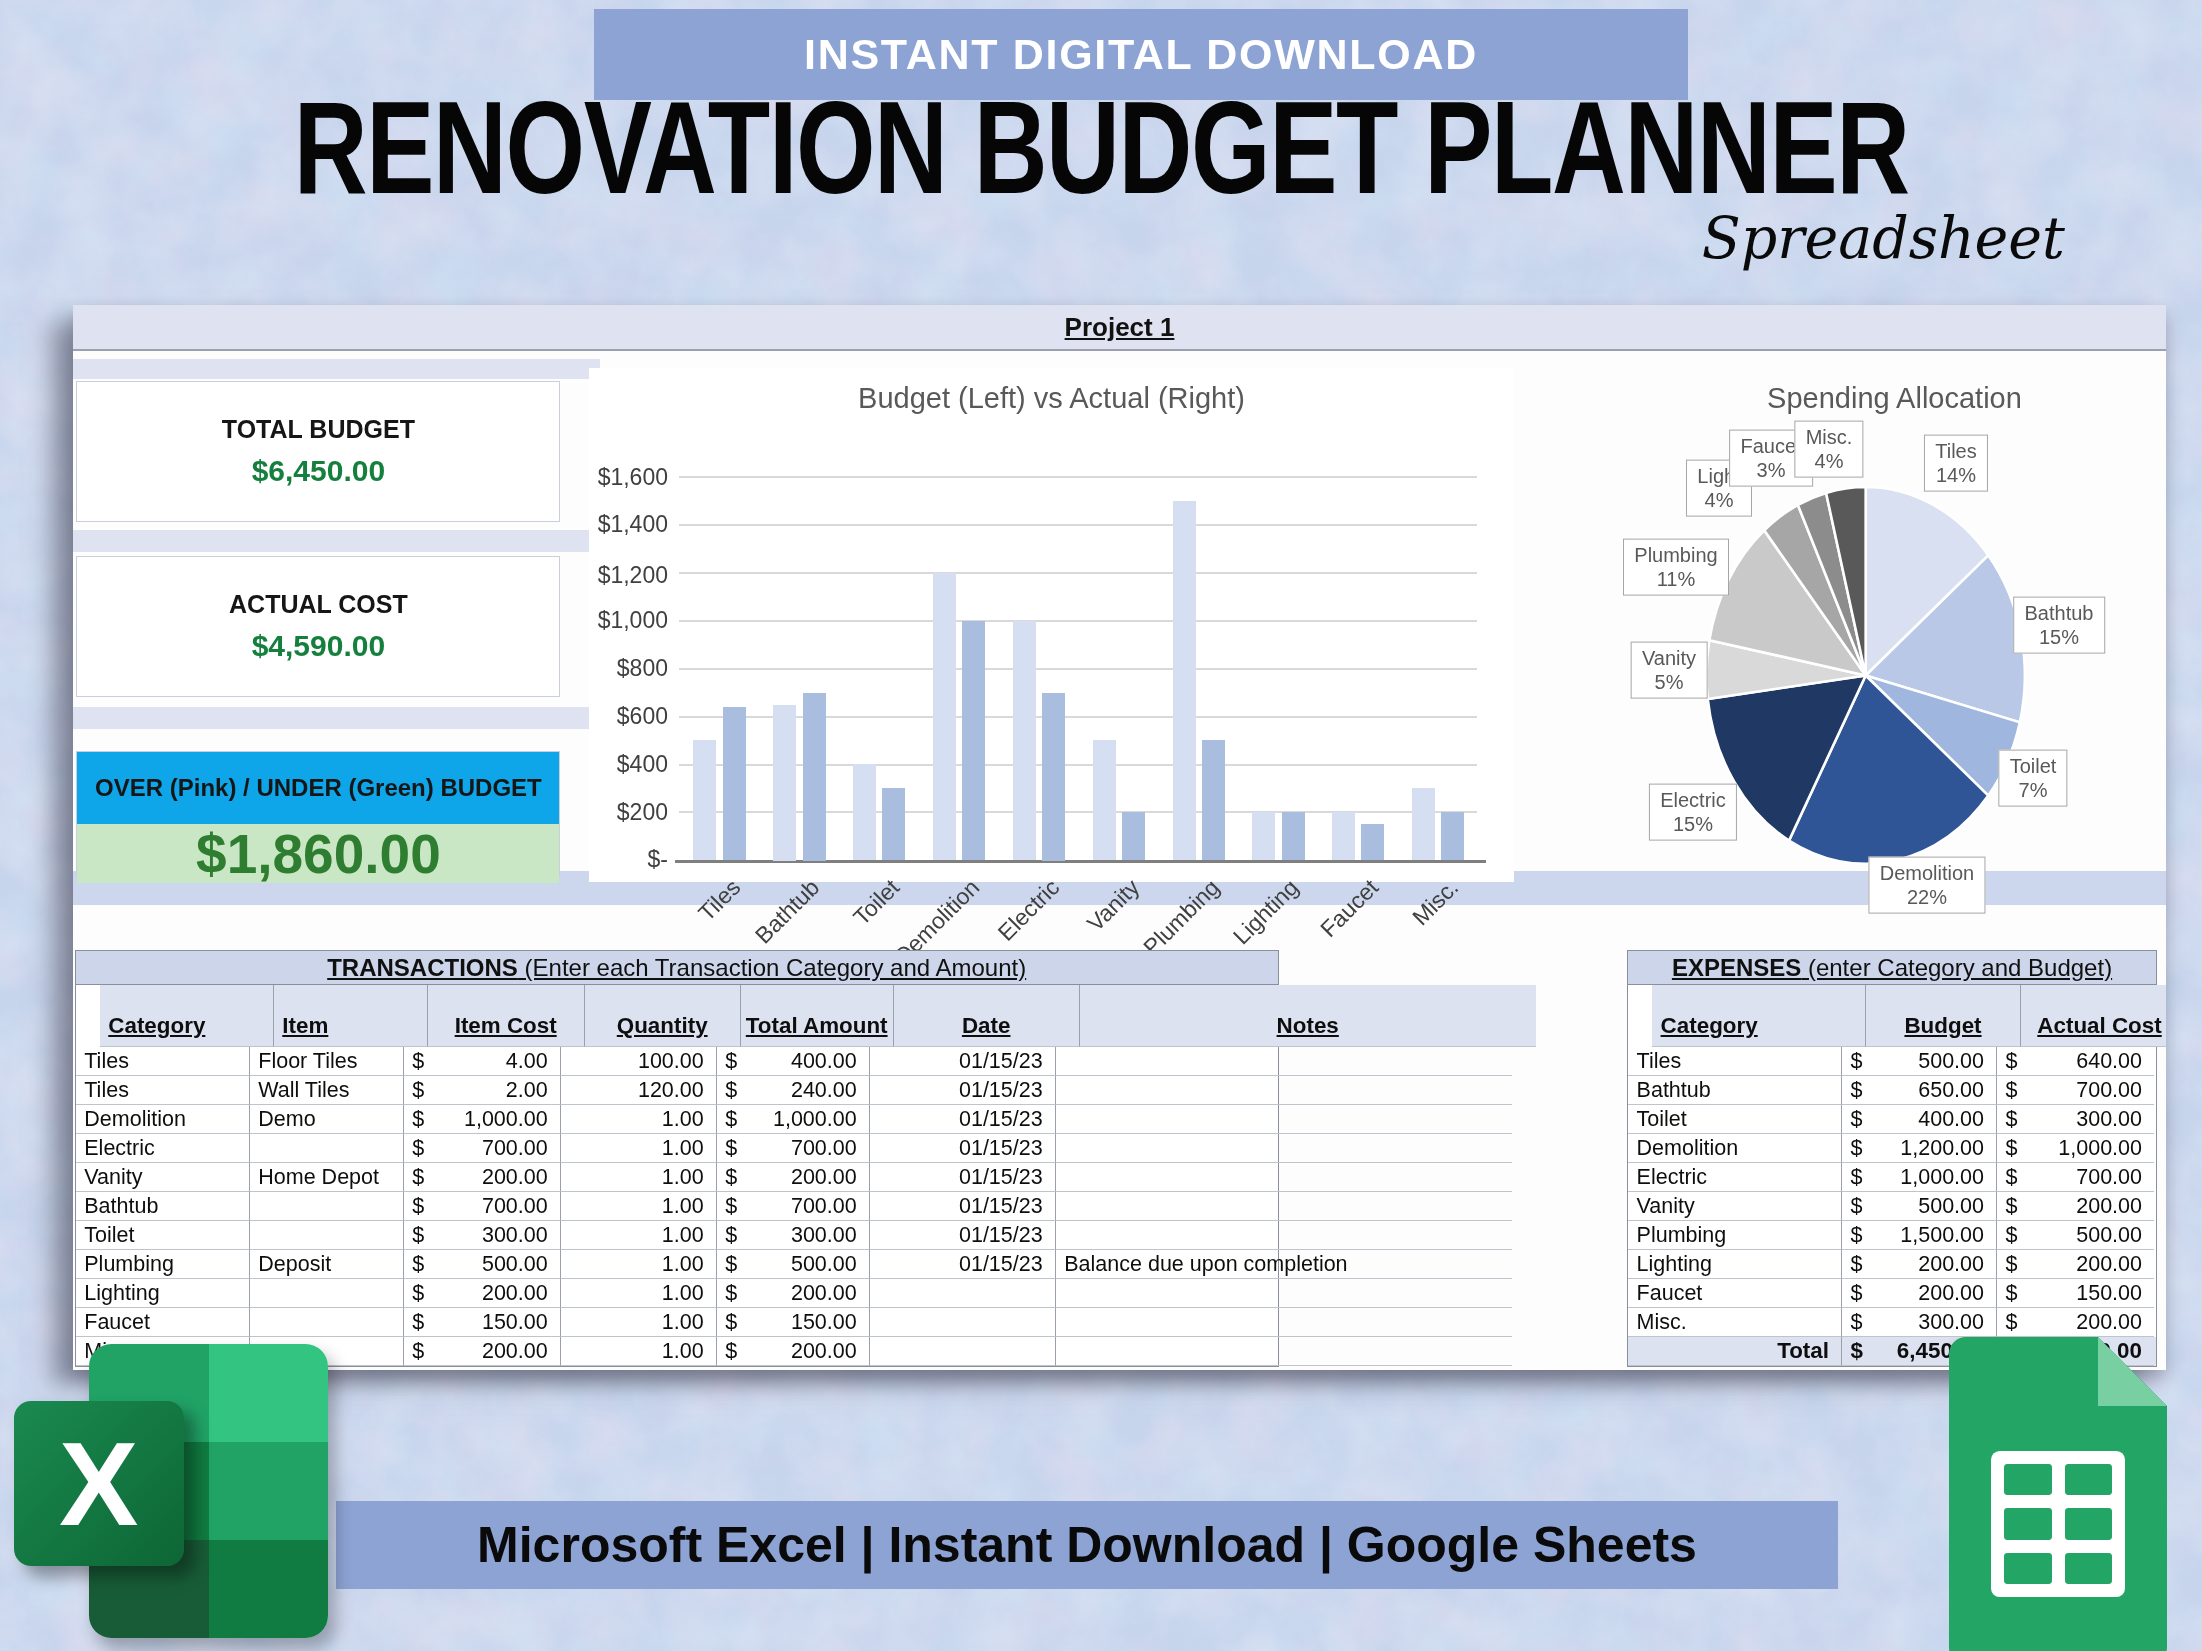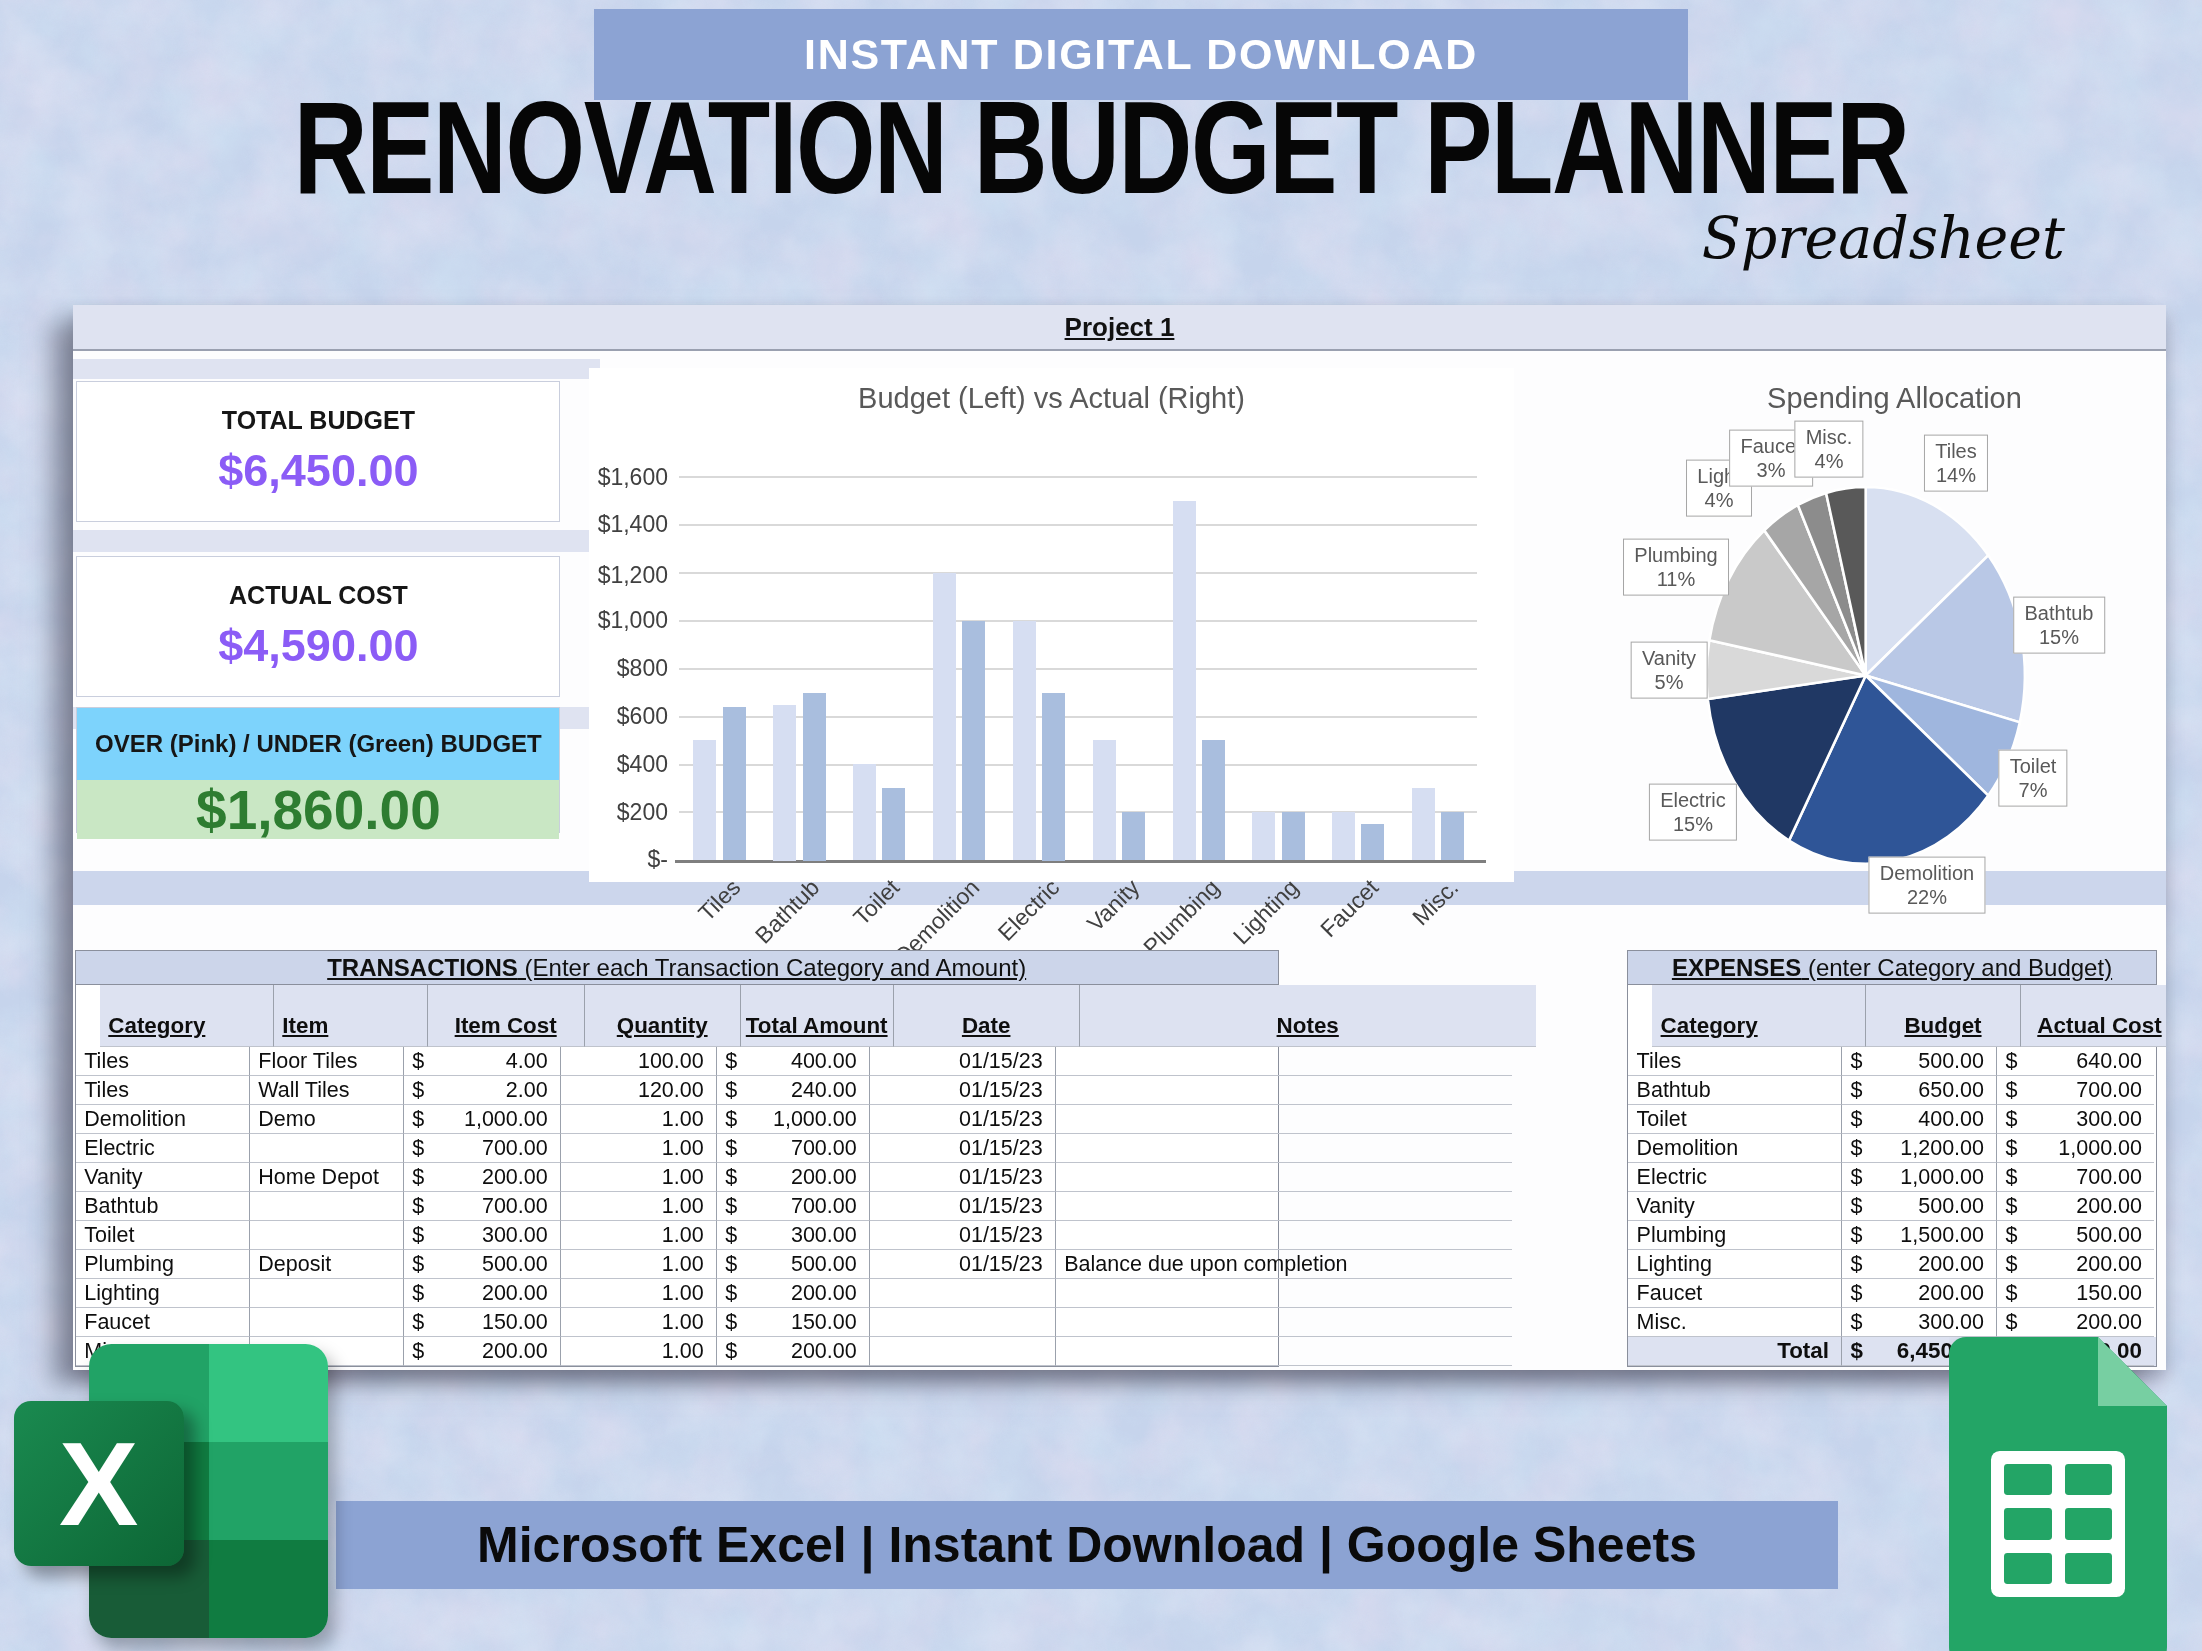--- a/index.html
+++ b/index.html
@@ -23,22 +23,22 @@
     box-shadow:-22.4px 15.5px 22.4px -1.7px rgba(70,70,88,.5),0 8.6px 15.5px rgba(70,70,88,.35);z-index:2;}
   .project-header{left:0;top:0;width:2093px;height:46px;background:#dfe3f1;
     border-bottom:2.6px solid #9aa0b0;display:flex;align-items:center;justify-content:center;}
   .project-header span{font-size:26px;font-weight:bold;text-decoration:underline;color:#111;}
   .row-strip{left:0;width:527px;background:#dfe3f1;}
   .sheet-band{left:0;top:566px;width:2093px;height:34px;background:var(--band,#ccd6ec);z-index:1;}
   
   .sumbox{left:3.4px;width:484px;background:#fff;border:1.7px solid #c9cedd;z-index:2;
     display:flex;flex-direction:column;align-items:center;justify-content:center;}
   .sumbox .lbl{font-size:25px;font-weight:600;color:#161616;}
-  .sumbox .val{font-size:45px;font-weight:bold;color:#8b5cf6;margin-top:10.3px;}
-  .overbox{left:3.4px;top:402px;width:484px;height:126px;background:#7dd3fc;border:1.7px solid #c9cedd;z-index:2;}
+  .sumbox .val{font-size:30px;font-weight:bold;color:#15803d;margin-top:10.3px;}
+  .overbox{left:3.4px;top:446px;width:484px;height:126px;background:#0ea5e9;border:1.7px solid #c9cedd;z-index:2;}
   .overbox .lbl{height:72px;display:flex;align-items:center;justify-content:center;
     font-size:24px;font-weight:bold;color:#161616;}
   .overbox .greenband{height:59px;background:var(--green-bg,#c9e7c4);display:flex;align-items:center;
     justify-content:center;font-size:55px;font-weight:bold;color:var(--green-tx,#2e7d31);text-align:center;}
   
   .barchart{left:516px;top:63px;width:925px;height:514px;background:#fff;z-index:2;}
   .chart-title{position:absolute;left:0;top:13.8px;width:100%;text-align:center;
     font-size:29px;color:#595959;}
   .gridline{position:absolute;height:1.7px;background:#d9d9d9;}
   .baseline{position:absolute;height:2.6px;background:#7f7f7f;}

